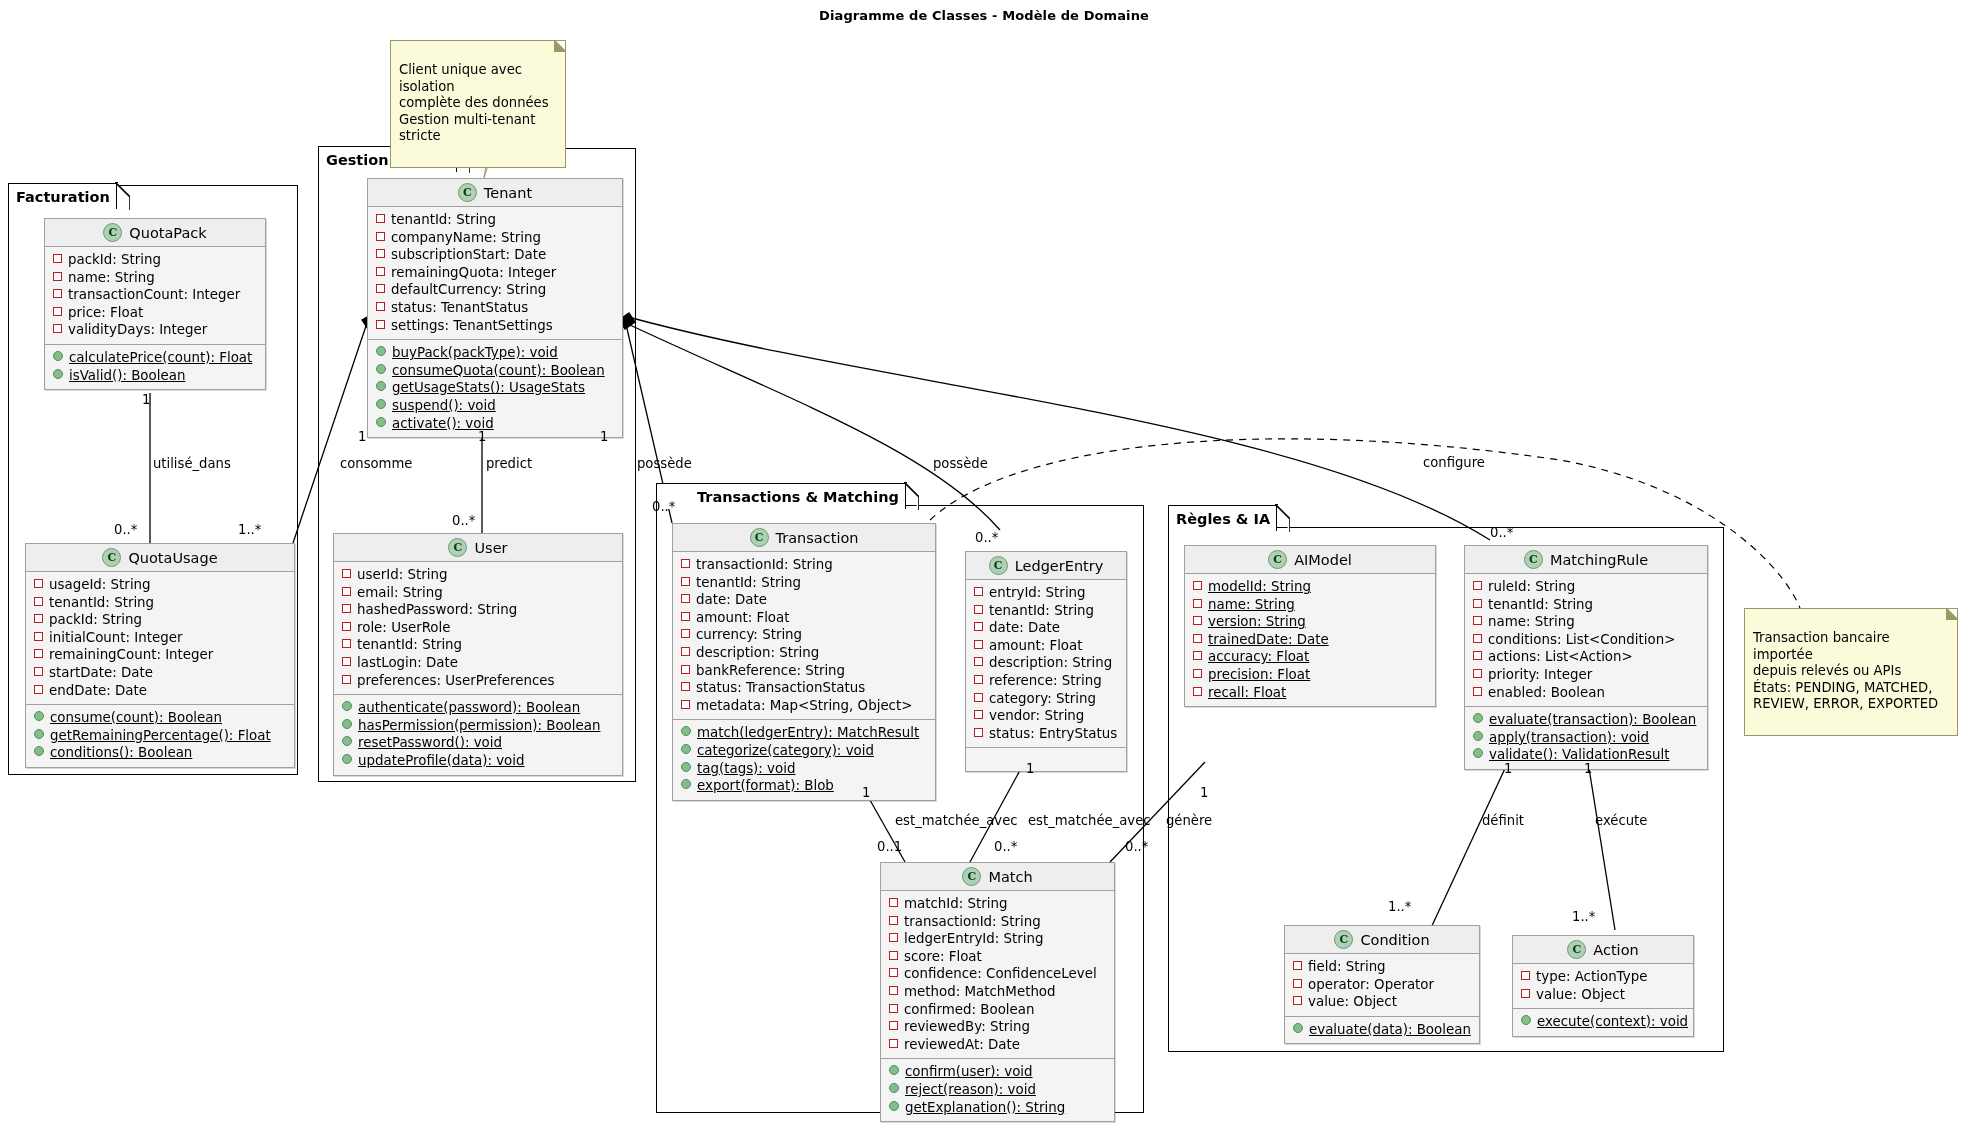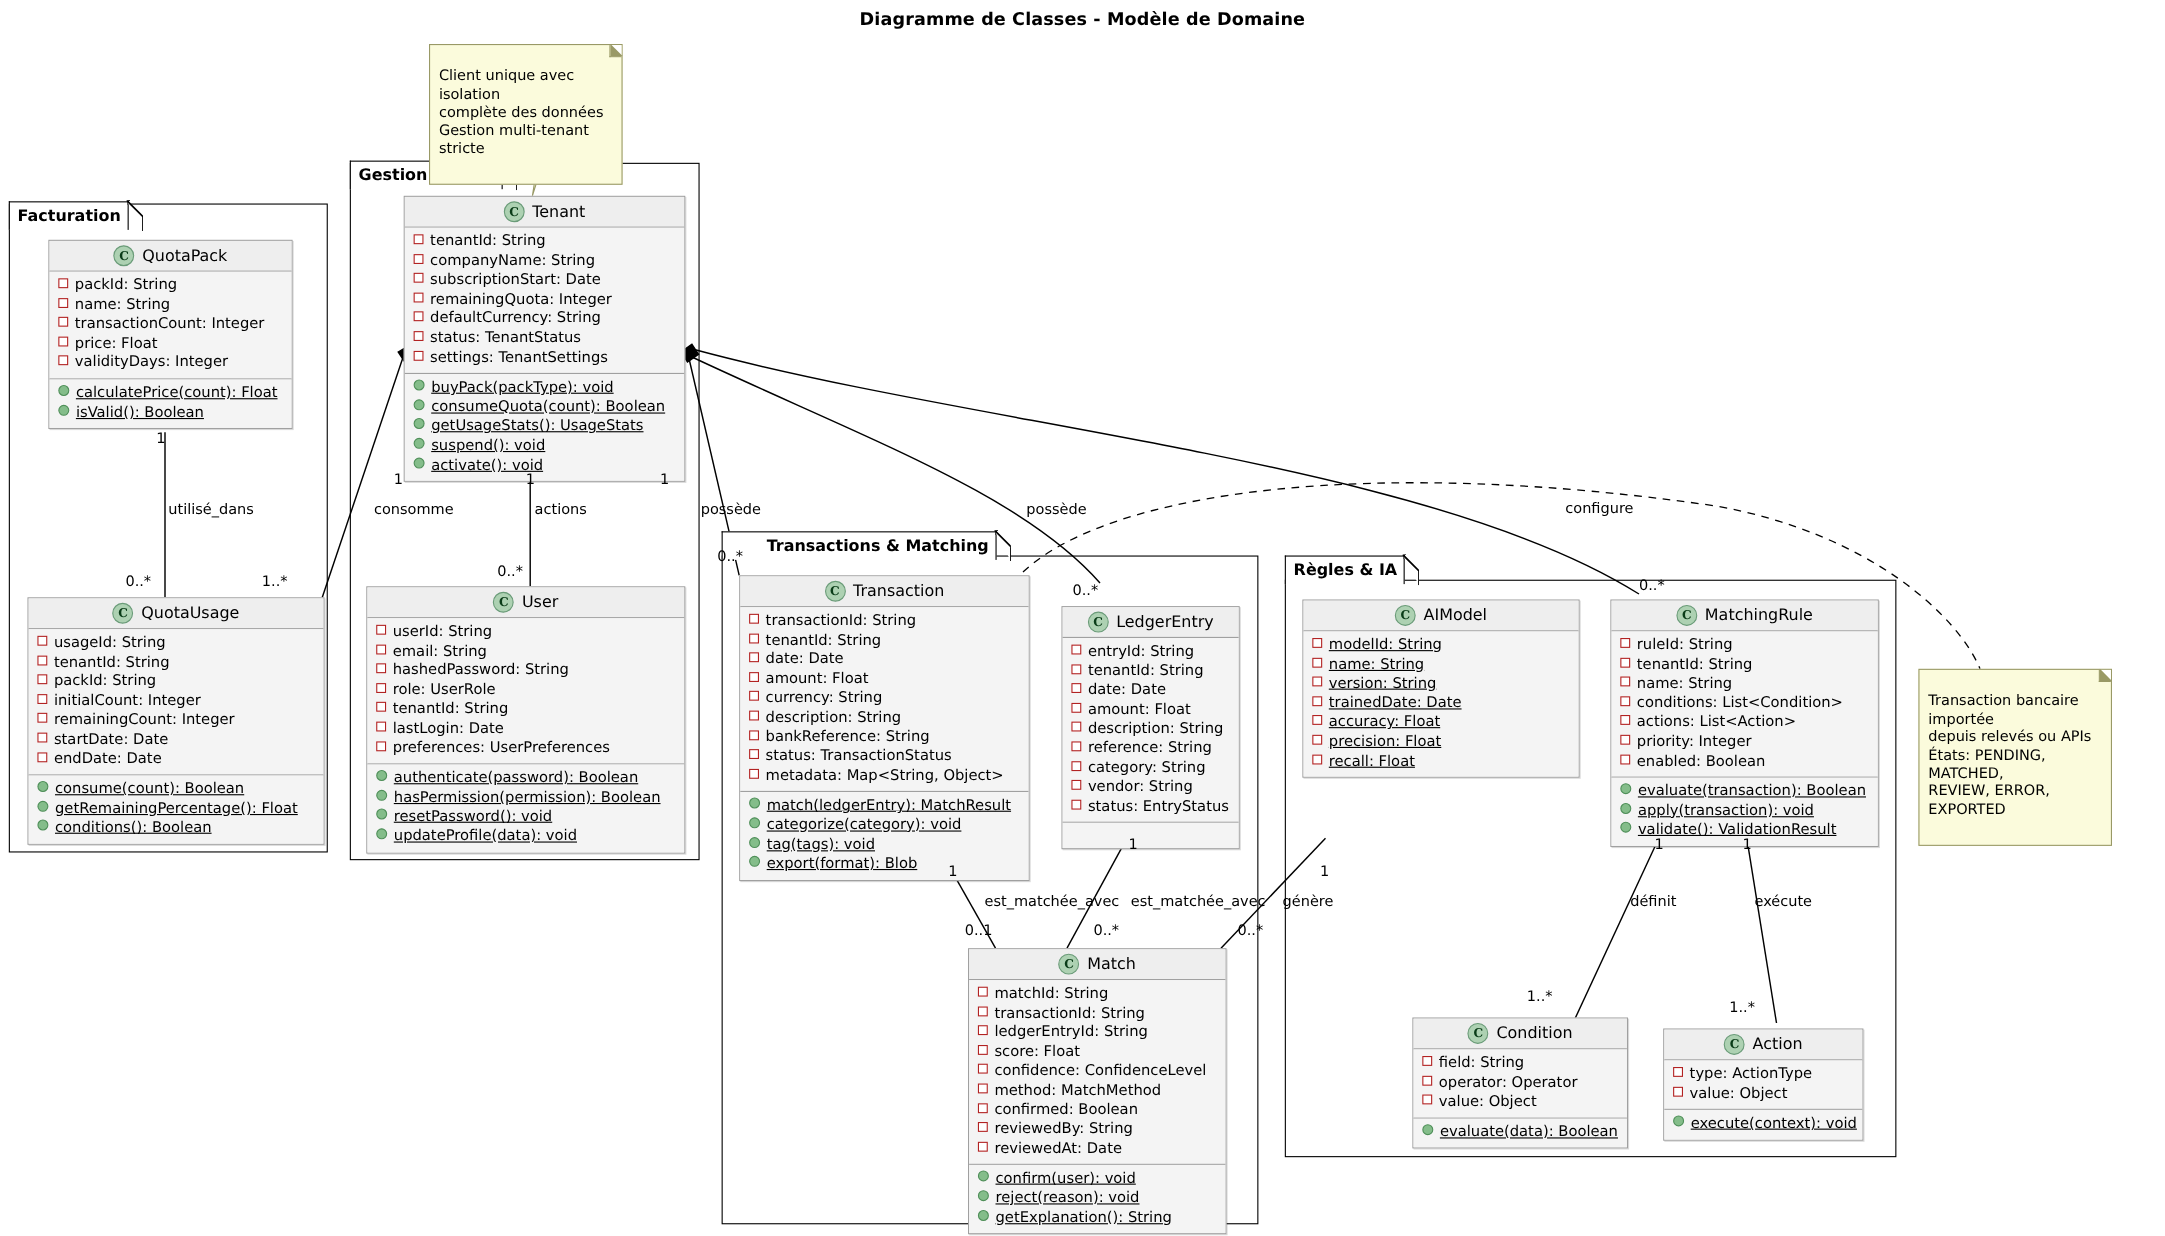--- a/index.html
+++ b/index.html
@@ -12,21 +12,21 @@
     font-family: "DejaVu Sans", sans-serif;
     overflow: hidden;
   }
   #canvas { position: absolute; inset: 0; }
   #svg-layer { position: absolute; left: 0; top: 0; width: 1968px; height: 1124px; pointer-events: none; }
 
   .diagram-title {
     position: absolute;
     left: 0; top: 8px; width: 1968px;
     text-align: center;
-    font-size: 16px;
+    font-size: 13px;
     font-weight: bold;
     color: #000;
     letter-spacing: .1px;
   }
 
   
   .pkg {
     position: absolute;
     border: 1.6px solid #000;
     background: transparent;
@@ -752,31 +752,31 @@
     </div>
   </div>
 
   <div class="note" style="left:390px; top:40px; width:176px;">
     <span>Client unique avec isolation
 complète des données
 Gestion multi-tenant stricte</span>
     <span class="note-fold"></span>
   </div>
 
-  <div class="note" style="left:1744px; top:608px; width:176px;">
+  <div class="note" style="left:1744px; top:608px; width:214px;">
     <span>Transaction bancaire importée
 depuis relevés ou APIs
 États: PENDING, MATCHED,
 REVIEW, ERROR, EXPORTED</span>
     <span class="note-fold"></span>
   </div>
 
   <div class="elabel" style="left:153px; top:457px;">utilisé_dans</div>
   <div class="elabel" style="left:340px; top:457px;">consomme</div>
-  <div class="elabel" style="left:486px; top:457px;">actions</div>
+  <div class="elabel" style="left:486px; top:457px;">predict</div>
   <div class="elabel" style="left:637px; top:457px;">possède</div>
   <div class="elabel" style="left:933px; top:457px;">possède</div>
   <div class="elabel" style="left:1423px; top:456px;">configure</div>
   <div class="elabel" style="left:895px; top:814px;">est_matchée_avec</div>
   <div class="elabel" style="left:1028px; top:814px;">est_matchée_avec</div>
   <div class="elabel" style="left:1166px; top:814px;">génère</div>
   <div class="elabel" style="left:1482px; top:814px;">définit</div>
   <div class="elabel" style="left:1595px; top:814px;">exécute</div>
 
   <div class="mult" style="left:142px; top:393px;">1</div>

